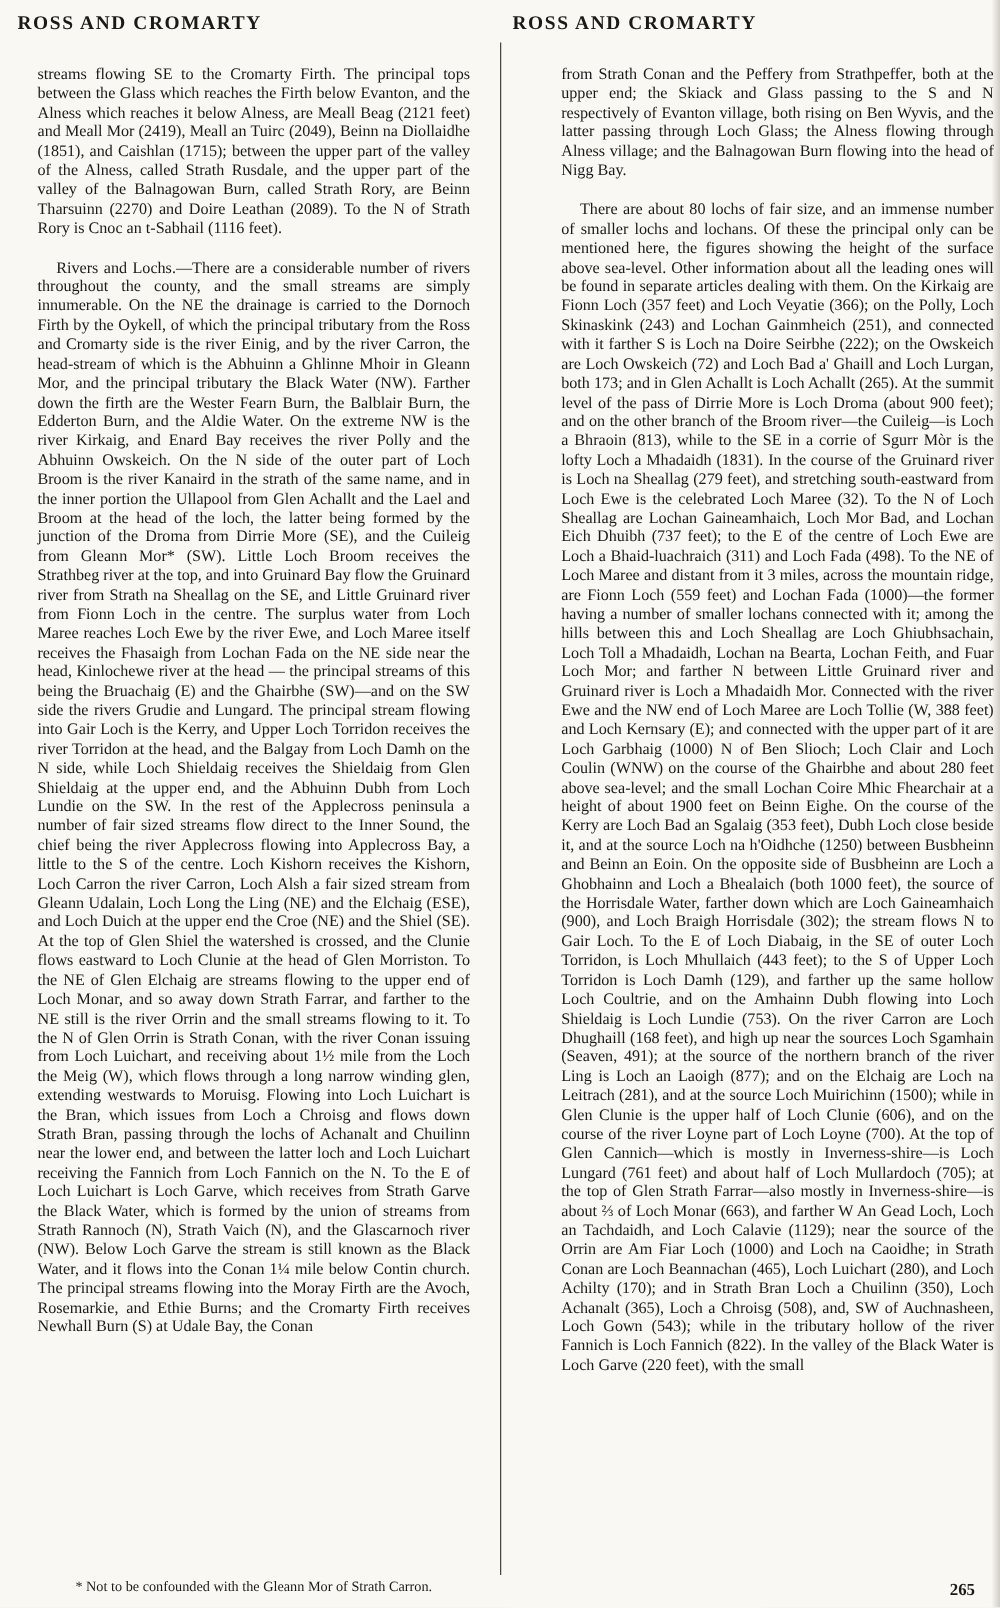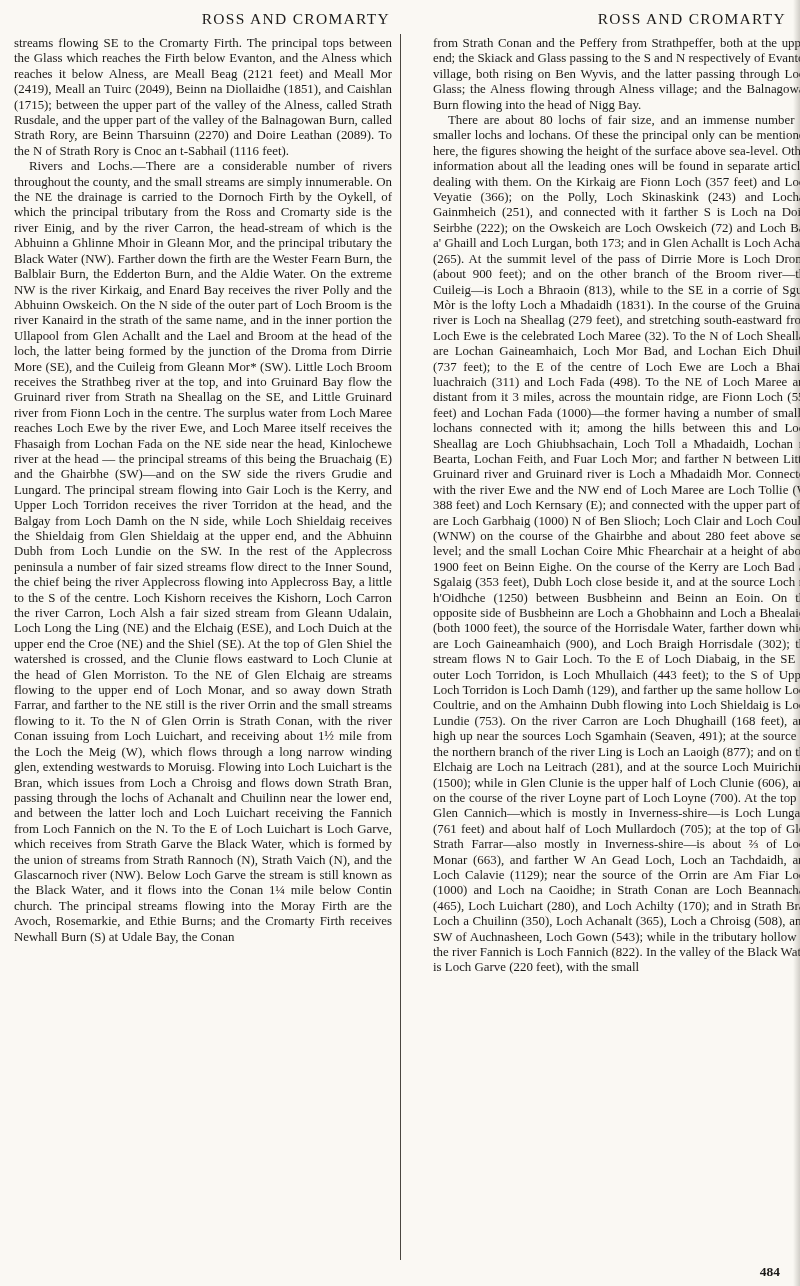--- a/index.html
+++ b/index.html
@@ -11,39 +11,39 @@
   .page {
     position: absolute; left: 0; top: 0;
     width: 800px; height: 1286px;
     background: #faf8f3;
     color: #1b1a18;
     overflow: hidden;
   }
   .running-head {
     position: absolute; top: 10px;
     width: 376px;
-    font-weight: normal;
+    font-weight: bold;
     font-size: 15.5px;
     letter-spacing: 1.3px;
-    text-align: right;
+    text-align: left;
     white-space: nowrap;
   }
   .head-left  { left: 14px; }
   .head-right { left: 410px; }
   .col {
     position: absolute; top: 36px;
     width: 378px;
     font-size: 12.9px;
     line-height: 15.4px;
     text-align: justify;
     overflow: hidden;
   }
   .col-left  { left: 14px;  height: 1214px; }
   .col-right { left: 433px; height: 1224px; }
-  .col p { margin: 0; }
+  .col p { margin: 16px; }
   .col p.indent { text-indent: 15px; }
   .lead-italic { }
   .divider {
     position: absolute;
     left: 400px; top: 34px;
     width: 1px; height: 1226px;
     background: #4a4640;
   }
   .footnote {
     position: absolute;
@@ -80,18 +80,19 @@
   <div class="col col-left">
     <p>streams flowing SE to the Cromarty Firth.  The principal tops between the Glass which reaches the Firth below Evanton, and the Alness which reaches it below Alness, are Meall Beag (2121 feet) and Meall Mor (2419), Meall an Tuirc (2049), Beinn na Diollaidhe (1851), and Caishlan (1715); between the upper part of the valley of the Alness, called Strath Rusdale, and the upper part of the valley of the Balnagowan Burn, called Strath Rory, are Beinn Tharsuinn (2270) and Doire Leathan (2089).  To the N of Strath Rory is Cnoc an t-Sabhail (1116 feet).</p>
     <p class="indent"><span class="lead-italic">Rivers and Lochs.</span><span>—There are a considerable number of rivers throughout the county, and the small streams are simply innumerable.  On the NE the drainage is carried to the Dornoch Firth by the Oykell, of which the principal tributary from the Ross and Cromarty side is the river Einig, and by the river Carron, the head-stream of which is the Abhuinn a Ghlinne Mhoir in Gleann Mor, and the principal tributary the Black Water (NW).  Farther down the firth are the Wester Fearn Burn, the Balblair Burn, the Edderton Burn, and the Aldie Water.  On the extreme NW is the river Kirkaig, and Enard Bay receives the river Polly and the Abhuinn Owskeich.  On the N side of the outer part of Loch Broom is the river Kanaird in the strath of the same name, and in the inner portion the Ullapool from Glen Achallt and the Lael and Broom at the head of the loch, the latter being formed by the junction of the Droma from Dirrie More (SE), and the Cuileig from Gleann Mor* (SW).  Little Loch Broom receives the Strathbeg river at the top, and into Gruinard Bay flow the Gruinard river from Strath na Sheallag on the SE, and Little Gruinard river from Fionn Loch in the centre.  The surplus water from Loch Maree reaches Loch Ewe by the river Ewe, and Loch Maree itself receives the Fhasaigh from Lochan Fada on the NE side near the head, Kinlochewe river at the head — the principal streams of this being the Bruachaig (E) and the Ghairbhe (SW)—and on the SW side the rivers Grudie and Lungard.  The principal stream flowing into Gair Loch is the Kerry, and Upper Loch Torridon receives the river Torridon at the head, and the Balgay from Loch Damh on the N side, while Loch Shieldaig receives the Shieldaig from Glen Shieldaig at the upper end, and the Abhuinn Dubh from Loch Lundie on the SW.  In the rest of the Applecross peninsula a number of fair sized streams flow direct to the Inner Sound, the chief being the river Applecross flowing into Applecross Bay, a little to the S of the centre.  Loch Kishorn receives the Kishorn, Loch Carron the river Carron, Loch Alsh a fair sized stream from Gleann Udalain, Loch Long the Ling (NE) and the Elchaig (ESE), and Loch Duich at the upper end the Croe (NE) and the Shiel (SE).  At the top of Glen Shiel the watershed is crossed, and the Clunie flows eastward to Loch Clunie at the head of Glen Morriston.  To the NE of Glen Elchaig are streams flowing to the upper end of Loch Monar, and so away down Strath Farrar, and farther to the NE still is the river Orrin and the small streams flowing to it.  To the N of Glen Orrin is Strath Conan, with the river Conan issuing from Loch Luichart, and receiving about 1½ mile from the Loch the Meig (W), which flows through a long narrow winding glen, extending westwards to Moruisg.  Flowing into Loch Luichart is the Bran, which issues from Loch a Chroisg and flows down Strath Bran, passing through the lochs of Achanalt and Chuilinn near the lower end, and between the latter loch and Loch Luichart receiving the Fannich from Loch Fannich on the N.  To the E of Loch Luichart is Loch Garve, which receives from Strath Garve the Black Water, which is formed by the union of streams from Strath Rannoch (N), Strath Vaich (N), and the Glascarnoch river (NW).  Below Loch Garve the stream is still known as the Black Water, and it flows into the Conan 1¼ mile below Contin church.  The principal streams flowing into the Moray Firth are the Avoch, Rosemarkie, and Ethie Burns; and the Cromarty Firth receives Newhall Burn (S) at Udale Bay, the Conan</span></p>
   </div>
 
   <div class="col col-right">
     <p>from Strath Conan and the Peffery from Strathpeffer, both at the upper end; the Skiack and Glass passing to the S and N respectively of Evanton village, both rising on Ben Wyvis, and the latter passing through Loch Glass; the Alness flowing through Alness village; and the Balnagowan Burn flowing into the head of Nigg Bay.</p>
     <p class="indent">There are about 80 lochs of fair size, and an immense number of smaller lochs and lochans.  Of these the principal only can be mentioned here, the figures showing the height of the surface above sea-level.  Other information about all the leading ones will be found in separate articles dealing with them.  On the Kirkaig are Fionn Loch (357 feet) and Loch Veyatie (366); on the Polly, Loch Skinaskink (243) and Lochan Gainmheich (251), and connected with it farther S is Loch na Doire Seirbhe (222); on the Owskeich are Loch Owskeich (72) and Loch Bad a' Ghaill and Loch Lurgan, both 173; and in Glen Achallt is Loch Achallt (265).  At the summit level of the pass of Dirrie More is Loch Droma (about 900 feet); and on the other branch of the Broom river—the Cuileig—is Loch a Bhraoin (813), while to the SE in a corrie of Sgurr Mòr is the lofty Loch a Mhadaidh (1831).  In the course of the Gruinard river is Loch na Sheallag (279 feet), and stretching south-eastward from Loch Ewe is the celebrated Loch Maree (32).  To the N of Loch Sheallag are Lochan Gaineamhaich, Loch Mor Bad, and Lochan Eich Dhuibh (737 feet); to the E of the centre of Loch Ewe are Loch a Bhaid-luachraich (311) and Loch Fada (498).  To the NE of Loch Maree and distant from it 3 miles, across the mountain ridge, are Fionn Loch (559 feet) and Lochan Fada (1000)—the former having a number of smaller lochans connected with it; among the hills between this and Loch Sheallag are Loch Ghiubhsachain, Loch Toll a Mhadaidh, Lochan na Bearta, Lochan Feith, and Fuar Loch Mor; and farther N between Little Gruinard river and Gruinard river is Loch a Mhadaidh Mor.  Connected with the river Ewe and the NW end of Loch Maree are Loch Tollie (W, 388 feet) and Loch Kernsary (E); and connected with the upper part of it are Loch Garbhaig (1000) N of Ben Slioch; Loch Clair and Loch Coulin (WNW) on the course of the Ghairbhe and about 280 feet above sea-level; and the small Lochan Coire Mhic Fhearchair at a height of about 1900 feet on Beinn Eighe.  On the course of the Kerry are Loch Bad an Sgalaig (353 feet), Dubh Loch close beside it, and at the source Loch na h'Oidhche (1250) between Busbheinn and Beinn an Eoin.  On the opposite side of Busbheinn are Loch a Ghobhainn and Loch a Bhealaich (both 1000 feet), the source of the Horrisdale Water, farther down which are Loch Gaineamhaich (900), and Loch Braigh Horrisdale (302); the stream flows N to Gair Loch.  To the E of Loch Diabaig, in the SE of outer Loch Torridon, is Loch Mhullaich (443 feet); to the S of Upper Loch Torridon is Loch Damh (129), and farther up the same hollow Loch Coultrie, and on the Amhainn Dubh flowing into Loch Shieldaig is Loch Lundie (753).  On the river Carron are Loch Dhughaill (168 feet), and high up near the sources Loch Sgamhain (Seaven, 491); at the source of the northern branch of the river Ling is Loch an Laoigh (877); and on the Elchaig are Loch na Leitrach (281), and at the source Loch Muirichinn (1500); while in Glen Clunie is the upper half of Loch Clunie (606), and on the course of the river Loyne part of Loch Loyne (700).  At the top of Glen Cannich—which is mostly in Inverness-shire—is Loch Lungard (761 feet) and about half of Loch Mullardoch (705); at the top of Glen Strath Farrar—also mostly in Inverness-shire—is about ⅔ of Loch Monar (663), and farther W An Gead Loch, Loch an Tachdaidh, and Loch Calavie (1129); near the source of the Orrin are Am Fiar Loch (1000) and Loch na Caoidhe; in Strath Conan are Loch Beannachan (465), Loch Luichart (280), and Loch Achilty (170); and in Strath Bran Loch a Chuilinn (350), Loch Achanalt (365), Loch a Chroisg (508), and, SW of Auchnasheen, Loch Gown (543); while in the tributary hollow of the river Fannich is Loch Fannich (822).  In the valley of the Black Water is Loch Garve (220 feet), with the small</p>
   </div>
 
+  <div class="footnote">* Not to be confounded with the Gleann Mor of Strath Carron.</div>
 
-  <div class="page-number">484</div>
+  <div class="page-number">265</div>
 
   <div class="scan-edge"></div>
 
 </div>
 
 </body></html>

